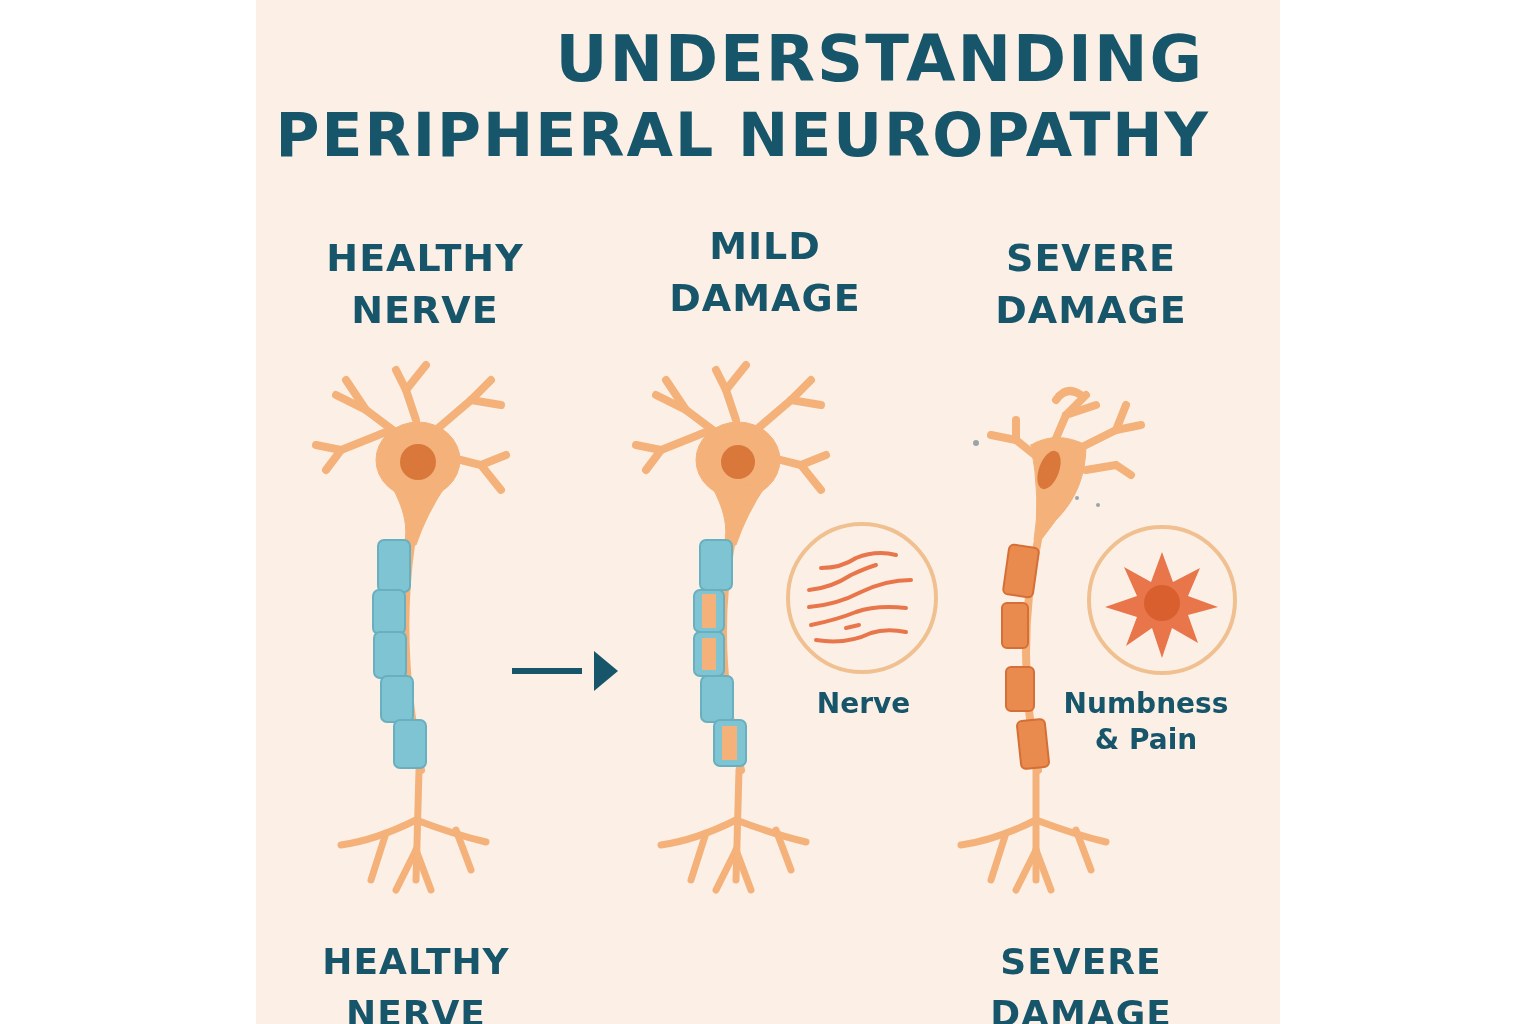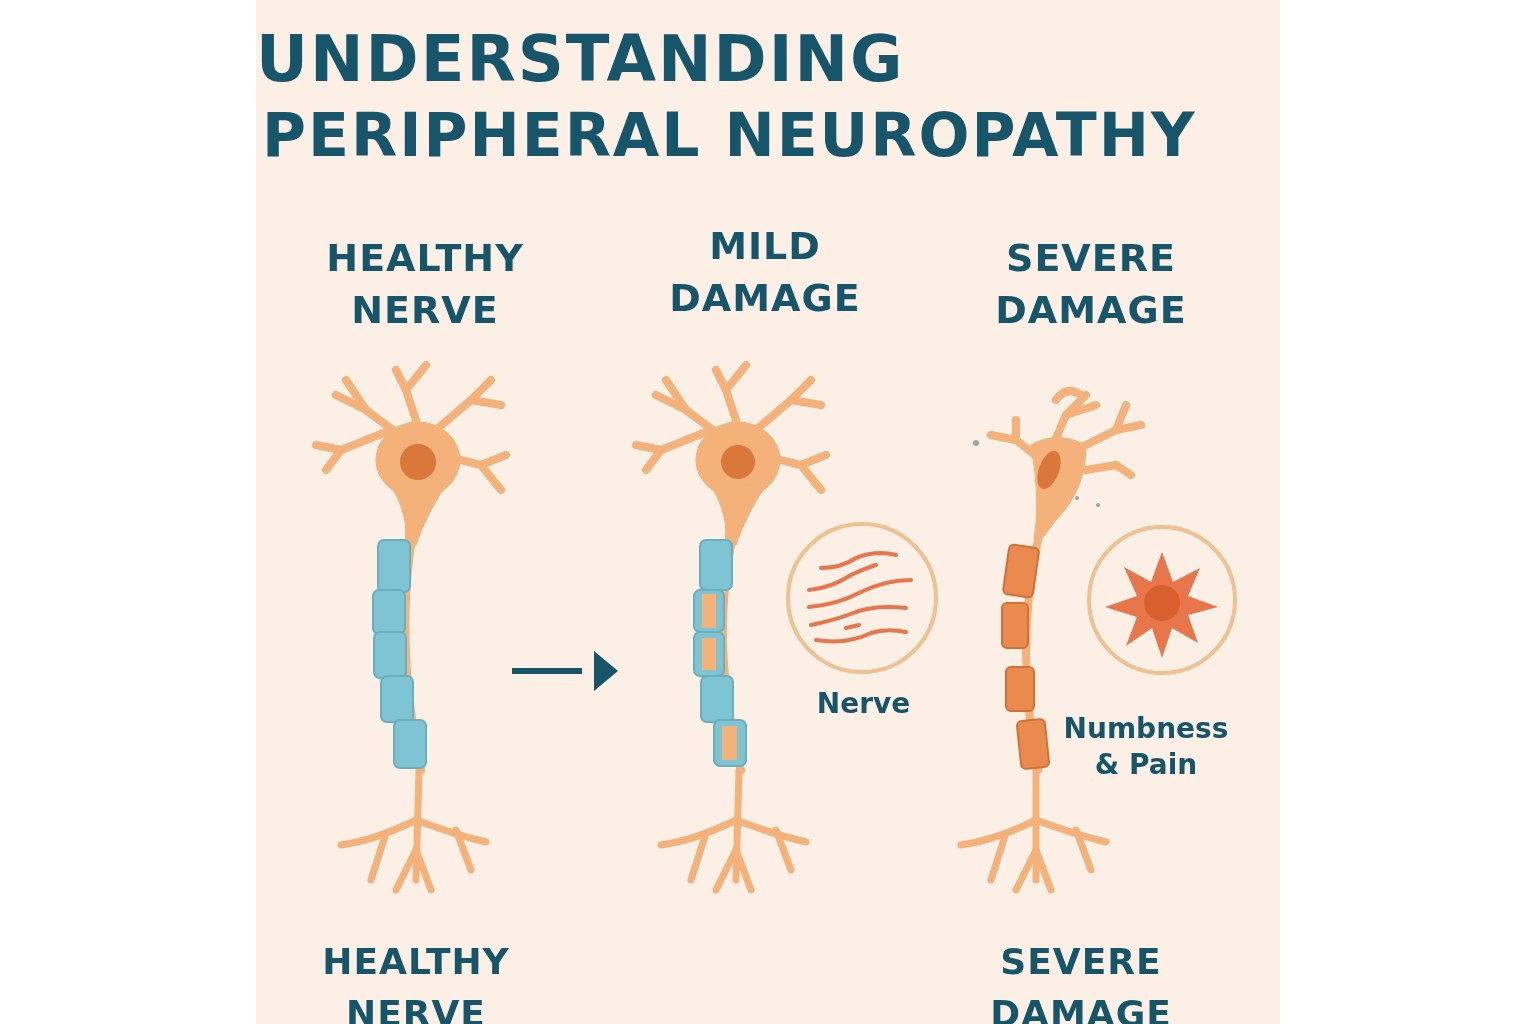--- a/index.html
+++ b/index.html
@@ -1,18 +1,18 @@
 <!DOCTYPE html>
 <html><head>
 <meta charset="utf-8">
 <style>
   html,body{margin:0;padding:0;background:#ffffff;}
   body{width:1536px;height:1024px;position:relative;overflow:hidden;font-family:"DejaVu Sans","Liberation Sans",sans-serif;}
   .panel{position:absolute;left:256px;top:0;width:1024px;height:1024px;background:#fcf0e6;overflow:hidden;}
-  .title{position:absolute;left:0;width:948px;text-align:left;color:#17566a;font-weight:bold;letter-spacing:2px;margin:0;}
+  .title{position:absolute;left:0;width:948px;text-align:right;color:#17566a;font-weight:bold;letter-spacing:2px;margin:0;}
   .t1{top:22px;font-size:64px;}
   .t2{top:100px;font-size:60px;padding-left:6px;}
   .label{position:absolute;text-align:center;color:#17566a;font-weight:bold;font-size:38px;line-height:52px;letter-spacing:1px;}
   .sub{position:absolute;text-align:center;color:#17566a;font-weight:bold;font-size:28px;line-height:36px;}
   svg{position:absolute;left:0;top:0;}
 </style>
 </head>
 <body>
 
 <div class="panel">
@@ -168,21 +168,21 @@
     <g>
       <circle cx="906" cy="600" r="73" fill="none" stroke="#f0c090" stroke-width="4"></circle>
       <polygon fill="#e8764a" points="906,552 917,582 944,568 932,596 962,607 932,615 942,643 916,628 906,658 896,628 870,646 881,617 849,607 881,596 868,567 895,582"></polygon>
       <circle cx="906" cy="603" r="18" fill="#d9602e"></circle>
     </g>
   </svg>
 
   <div class="sub" style="left:500px;top:686px;width:215px;">
     <div>Nerve</div>
   </div>
-  <div class="sub" style="left:800px;top:686px;width:180px;margin-top:25px;">
+  <div class="sub" style="left:800px;top:686px;width:180px;">
     <div>Numbness</div>
     <div>&amp; Pain</div>
   </div>
 
   <div class="label" style="left:40px;top:936px;width:240px;font-size:36px;">
     <div>HEALTHY</div>
     <div>NERVE</div>
   </div>
   <div class="label" style="left:705px;top:936px;width:240px;font-size:36px;">
     <div>SEVERE</div>

